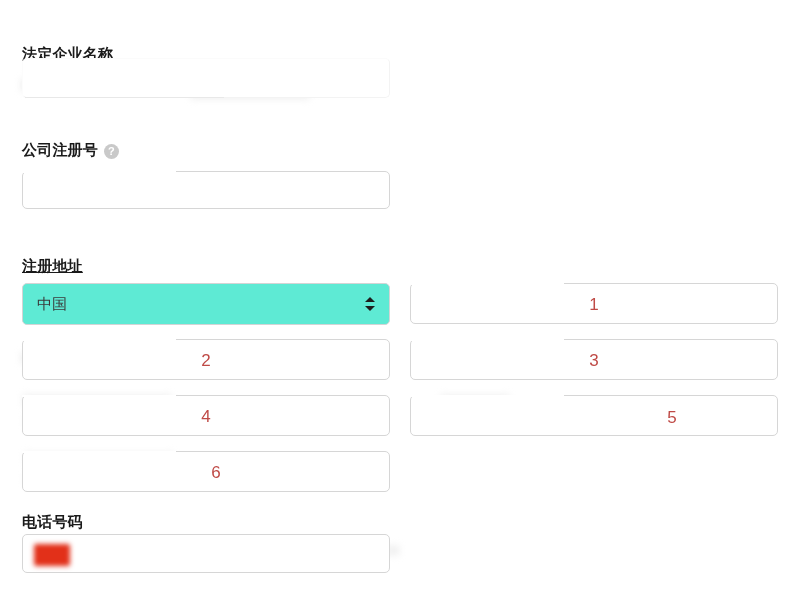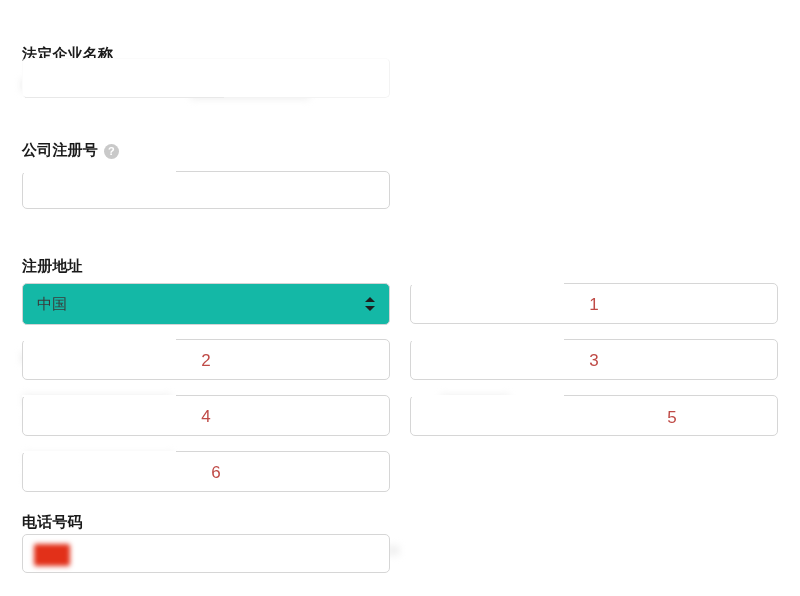--- a/index.html
+++ b/index.html
@@ -110,21 +110,21 @@
     left: 0;
     right: 0;
     text-align: center;
     transform: translateX(78px);
   }
 
   
   .country-select {
     position: absolute;
     box-sizing: border-box;
-    background: #14b8a6;
+    background: #5eead4;
     border: 1px solid #d3d4d5;
     border-radius: 5px;
     display: flex;
     align-items: center;
     padding: 0 10px 0 14px;
   }
   .country-select .sel-value {
     flex: 1;
     font-size: 15px;
     color: #3a3a3a;
@@ -186,21 +186,21 @@
   </div>
 
   <div class="field-label" style="left:22px; top:141px;">
     <span>公司注册号</span>
     <span class="help-icon">?</span>
   </div>
 
   <div class="txt-input soft-top" style="left:22px; top:171px; width:368px; height:38px;">
   </div>
 
-  <div class="field-label" style="left:22px; top:257px;">
+  <div class="field-label" style="left:22px; top:257px;text-decoration:underline;">
     <span>注册地址</span>
   </div>
 
   <div class="country-select" style="left:22px; top:283px; width:368px; height:42px;">
     <span class="sel-value">中国</span>
     <span class="stepper-icon">
       <i class="up"></i>
         <i class="down"></i>
     </span>
   </div>

